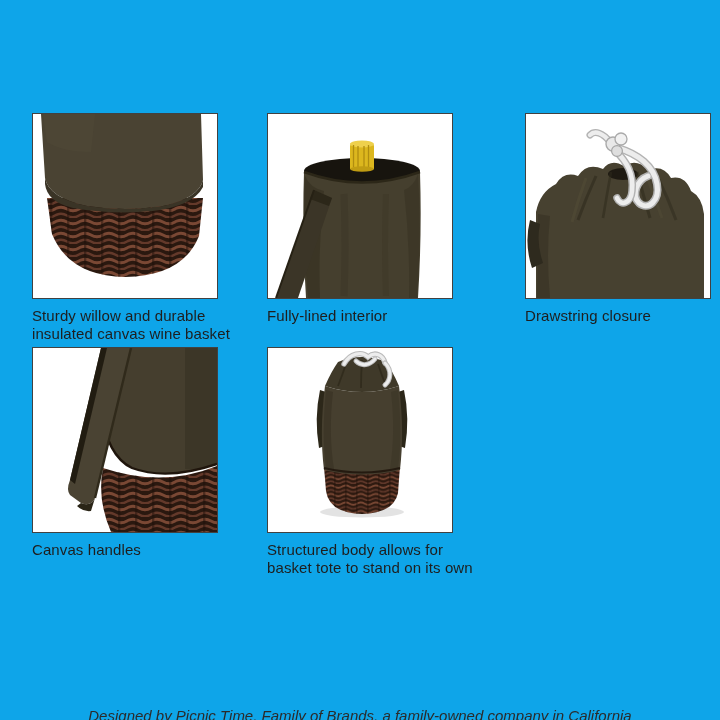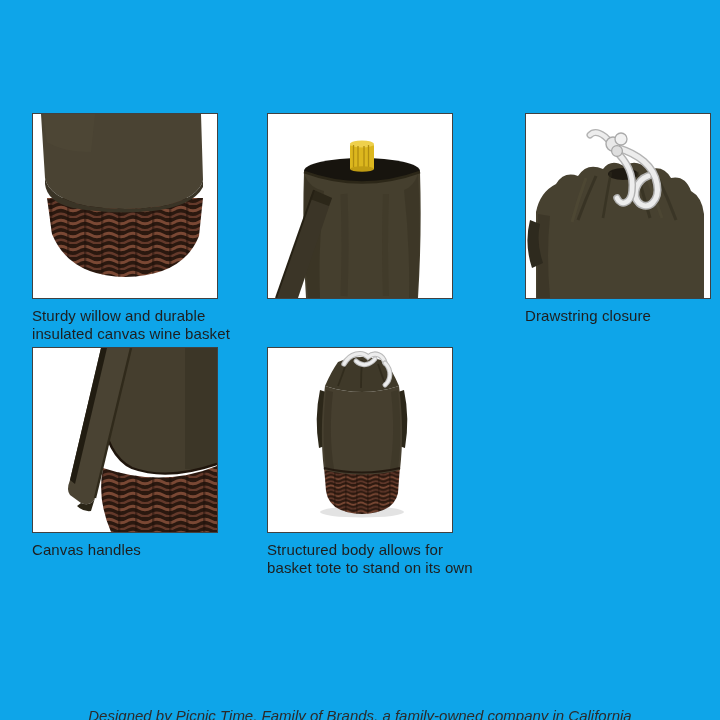--- a/index.html
+++ b/index.html
@@ -79,20 +79,21 @@
           <path d="M76,80 Q78,130 76,182" stroke="#363020" stroke-width="7" opacity="0.3" fill="none"></path>
           <path d="M118,80 Q116,130 118,182" stroke="#363020" stroke-width="6" opacity="0.25" fill="none"></path>
         </g>
         <g>
           <path d="M46,76 L64,84 L30,184 L8,184 Z" fill="#3b3527"></path>
           <path d="M46,76 L64,84 L61,92 L42,85 Z" fill="#2c2719"></path>
           <path d="M46,76 L8,184" stroke="#262114" stroke-width="2"></path>
         </g>
       </svg>
     </div>
+    <figcaption>Fully-lined interior</figcaption>
   </figure>
 
   <figure class="feature pos-3">
     <div class="frame">
       <svg width="184" height="184" viewBox="0 0 184 184">
         <path d="M30,74 Q95,40 162,74 L162,100 L30,100 Z" fill="#26211a"></path>
         <g>
           <path d="M10,98 Q14,78 30,70 Q38,57 52,62 Q61,48 77,55 Q85,44 98,52 Q111,44 122,56 Q137,50 145,64 Q159,61 165,77 Q176,83 178,100 L178,184 L10,184 Z" fill="#474130"></path>
           <ellipse cx="97" cy="60" rx="15" ry="6" fill="#1e1a12"></ellipse>
           <path d="M70,62 Q60,84 52,106" stroke="#2e291c" stroke-width="3" opacity="0.6" fill="none"></path>

